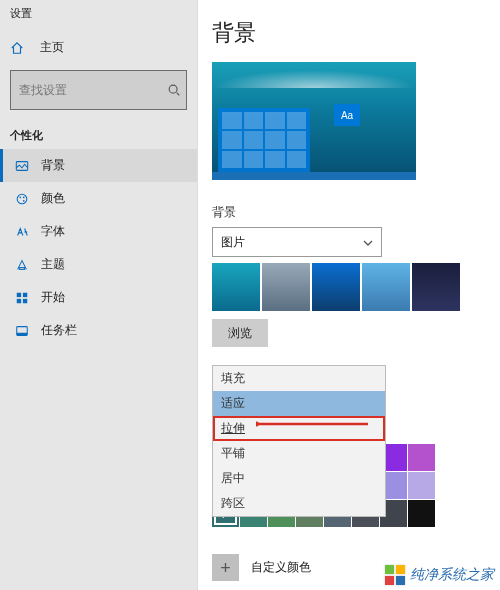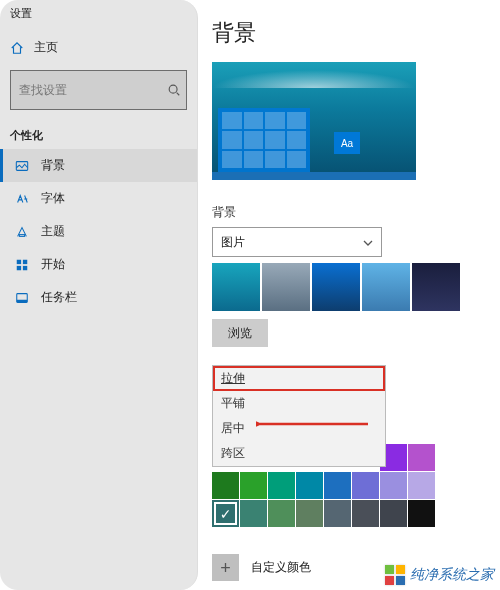--- a/index.html
+++ b/index.html
@@ -21,30 +21,29 @@
   }
   
   .sidebar {
     width: 198px;
     background: #e6e6e6;
     display: flex;
     flex-direction: column;
     padding-top: 4px;
     box-sizing: border-box;
     border-right: 1px solid #ddd;
-    border-radius: 18px;
   }
   .sidebar-title {
     padding: 2px 10px 10px 10px;
     font-size: 11px;
   }
   .home-row {
     display: flex;
     align-items: center;
-    gap: 10px;
+    gap: 16px;
     padding: 8px 10px;
     cursor: pointer;
   }
   .home-row .icon, .nav-item .icon {
     width: 14px;
     height: 14px;
     display: flex;
     align-items: center;
     justify-content: center;
     color: #0a6cbe;
@@ -143,21 +142,20 @@
     right: 56px;
     top: 42px;
     width: 26px;
     height: 22px;
     background: #0078d7;
     color: #fff;
     font-size: 10px;
     display:flex;
     align-items:center;
     justify-content:center;
-    margin-top:28px;
   }
   .preview-taskbar {
     position:absolute;left:0;right:0;bottom:0;height:8px;
     background:#1b6fb5;
   }
   .field-label {
     margin-top: 24px;
     margin-bottom: 6px;
     font-size: 12px;
     color: #333;
@@ -325,20 +323,31 @@
         <svg viewBox="0 0 16 16" width="14" height="14" fill="none" stroke="currentColor" stroke-width="1.2">
             <rect x="1.5" y="3" width="13" height="10" rx="1"></rect>
             <path d="M1.5 10 L5 7 L8 10 L11 6 L14.5 10"></path>
           </svg>
       </span>
       <span class="label">背景</span>
     </div>
     <div class="nav-item">
       <span class="icon">
         <svg viewBox="0 0 16 16" width="14" height="14" fill="none" stroke="currentColor" stroke-width="1.2">
+            <circle cx="8" cy="8" r="5.5"></circle>
+            <circle cx="6" cy="6" r="1" fill="currentColor" stroke="none"></circle>
+            <circle cx="10" cy="6" r="1" fill="currentColor" stroke="none"></circle>
+            <circle cx="10" cy="10" r="1" fill="currentColor" stroke="none"></circle>
+          </svg>
+      </span>
+      <span class="label">颜色</span>
+    </div>
+    <div class="nav-item">
+      <span class="icon">
+        <svg viewBox="0 0 16 16" width="14" height="14" fill="none" stroke="currentColor" stroke-width="1.2">
             <path d="M3 12 L6 4 L9 12 M4 9 H8 M11 4 L14 12 M10.5 8 H14"></path>
           </svg>
       </span>
       <span class="label">字体</span>
     </div>
     <div class="nav-item">
       <span class="icon">
         <svg viewBox="0 0 16 16" width="14" height="14" fill="none" stroke="currentColor" stroke-width="1.2">
             <path d="M3 13 L8 3 L13 13"></path>
             <rect x="5" y="11" width="6" height="2"></rect>
@@ -405,20 +414,22 @@
       <div class="thumb t0"></div>
       <div class="thumb t1"></div>
       <div class="thumb t2"></div>
       <div class="thumb t3"></div>
       <div class="thumb t4"></div>
     </div>
     <button class="browse-btn">浏览</button>
 
     
     <div class="fit-list">
+      <div class="fit-item">填充</div>
+      <div class="fit-item highlight">适应</div>
       <div class="fit-item boxed">拉伸</div>
       <div class="fit-item">平铺</div>
       <div class="fit-item">居中</div>
       <div class="fit-item">跨区</div>
     </div>
 
     <svg class="annotation-arrow" width="120" height="14">
       <defs>
           <marker id="ah" markerWidth="8" markerHeight="8" refX="1" refY="3" orient="auto">
             <path d="M7,0 L0,3 L7,6 Z" fill="#d93025"></path>

